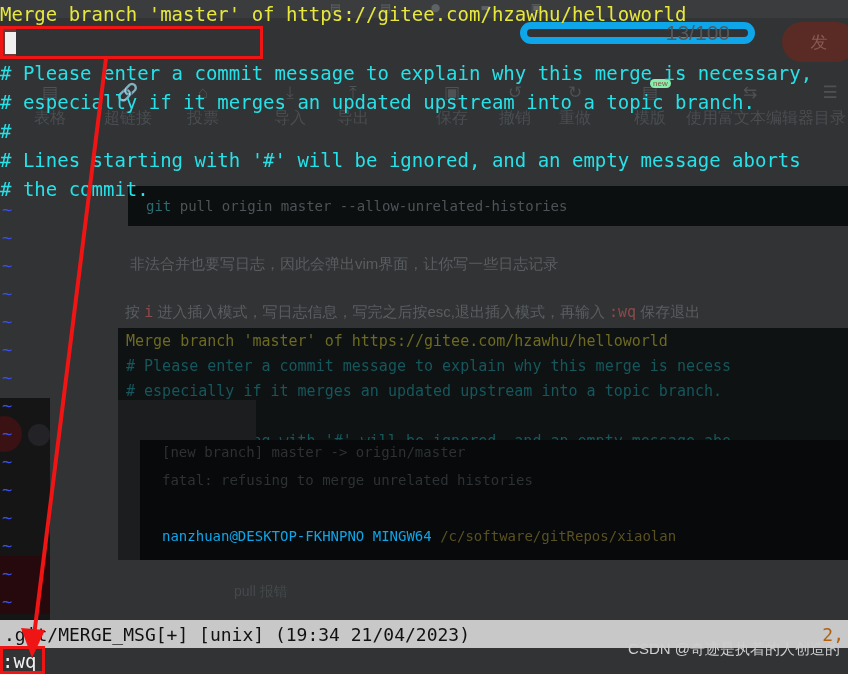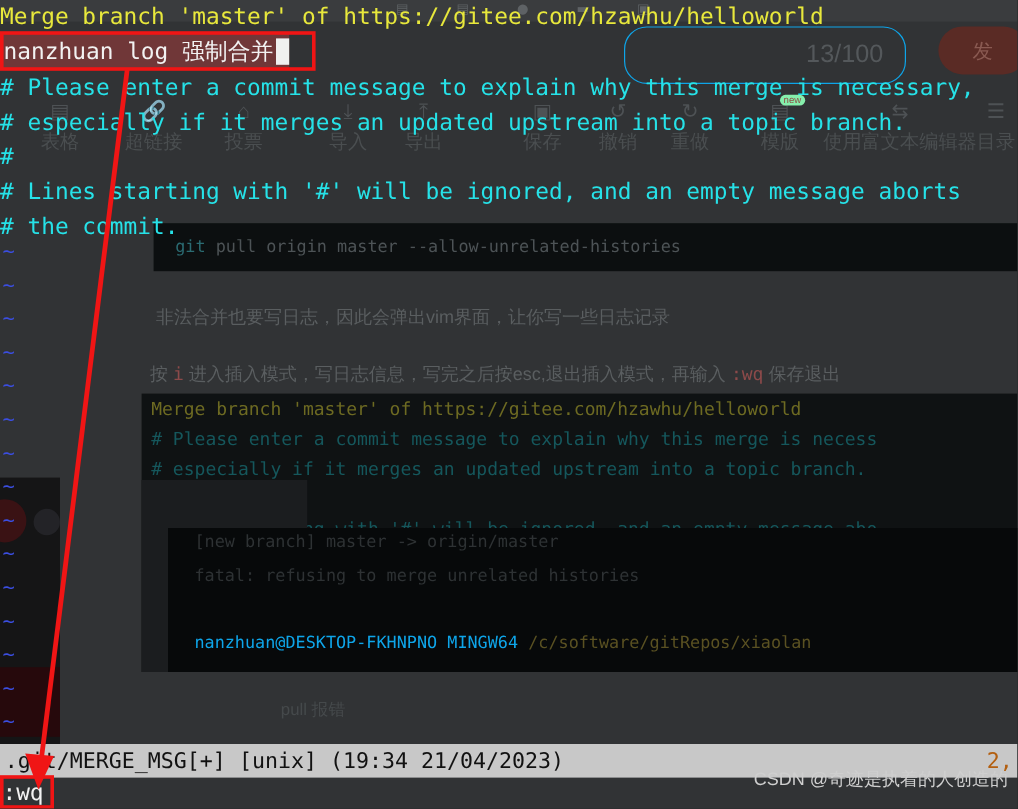--- a/index.html
+++ b/index.html
@@ -32,22 +32,22 @@
     top: 1px; left: 330px;
     display: flex;
     gap: 40px;
     color: #5e6265;
     font-size: 11px;
     font-family: "DejaVu Sans", sans-serif;
   }
   .bg-counter {
     position: absolute;
     left: 520px; top: 22px;
-    width: 235px; height: 48px;
-    border: 1px solid #0ea5e9;
+    width: 235px; height: 22px;
+    border: 7px solid #0ea5e9;
     border-radius: 19px;
     color: #54585b;
     font-size: 21px;
     font-family: "Liberation Sans", sans-serif;
     display: flex;
     align-items: center;
     justify-content: flex-end;
     padding-right: 18px;
     box-sizing: border-box;
   }
@@ -427,21 +427,20 @@
     <div class="thumb-strip">
       <div class="thumb-red-circle"></div>
       <div class="thumb-head"></div>
       <div class="thumb-band"></div>
     </div>
   </div>
 
   <div class="vim-line vim-yellow" style="top:3px;">Merge branch 'master' of https://gitee.com/hzawhu/helloworld</div>
 
   <div class="msg-line">
-    <span>nanzhuan log 强制合并</span>
     <span class="msg-cursor"></span>
   </div>
   <div class="box-msg"></div>
 
   <div class="vim-line vim-cyan" style="top:62px;"># Please enter a commit message to explain why this merge is necessary,</div>
   <div class="vim-line vim-cyan" style="top:91px;"># especially if it merges an updated upstream into a topic branch.</div>
   <div class="vim-line vim-cyan" style="top:120px;">#</div>
   <div class="vim-line vim-cyan" style="top:149px;"># Lines starting with '#' will be ignored, and an empty message aborts</div>
   <div class="vim-line vim-cyan" style="top:178px;"># the commit.</div>
 

